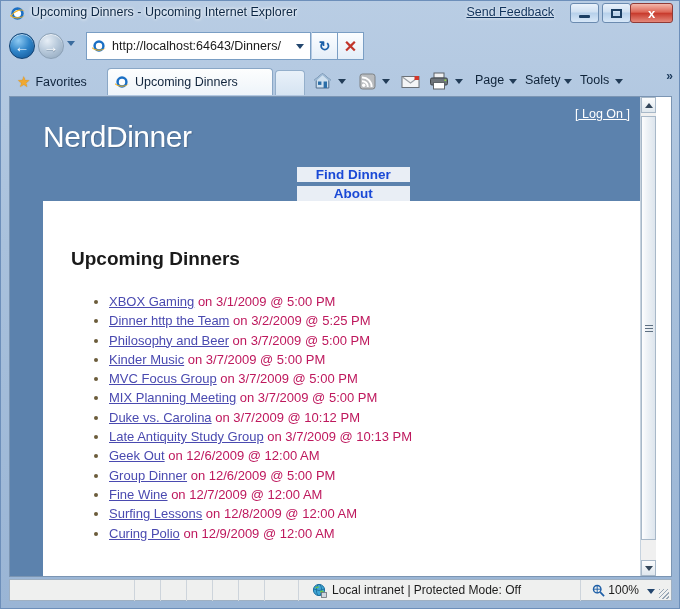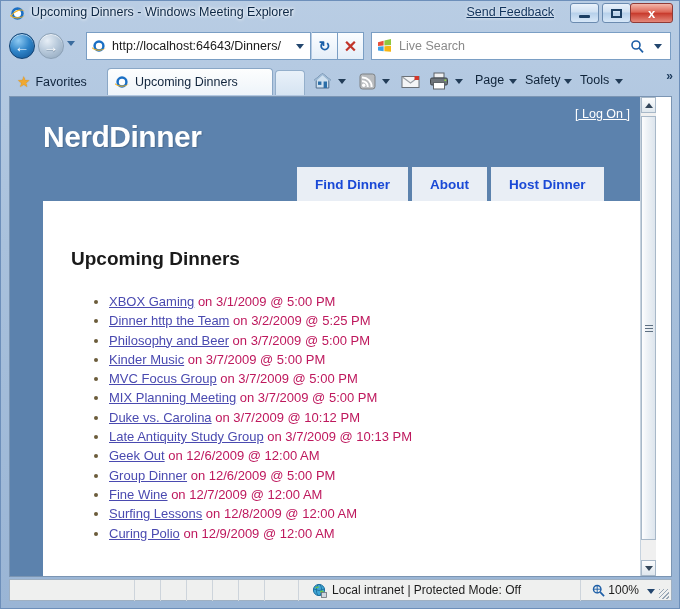--- a/index.html
+++ b/index.html
@@ -188,26 +188,26 @@
     overflow:hidden;
   }
   #logon-wrap{
     position:absolute;right:26px;top:10px;
     font-size:12.5px;color:#ffffff;text-decoration:underline;
   }
   #logon-wrap .brk{color:#ffffff;}
   #logon-link{color:#ffffff;text-decoration:underline;cursor:pointer;}
   #brand{
     position:absolute;left:33px;top:23px;
-    font-size:30px;font-weight:bold;color:#ffffff;letter-spacing:-0.5px;
+    font-size:30px;font-weight:normal;color:#ffffff;letter-spacing:-0.5px;
     text-shadow:1px 1px 1px rgba(0,0,0,.18);
   }
   #navtabs{
     position:absolute;left:287px;top:70px;height:34px;
-    display:flex;gap:4px;
+    display:flex;gap:4px;flex-direction:column;
   }
   .navtab{
     background:#e9eef5;
     display:flex;align-items:center;justify-content:center;
     padding:0 18px;height:34px;box-sizing:border-box;
     font-size:13.5px;font-weight:bold;color:#1a49d6;
     cursor:pointer;
   }
   #content{
     position:absolute;left:33px;top:104px;width:613px;
@@ -290,21 +290,21 @@
 
   <div id="titlebar">
     <span id="title-icon">
       <svg width="17" height="17" viewBox="0 0 17 17">
         <ellipse cx="8.5" cy="8.5" rx="6.2" ry="6.2" fill="#1a6fc4"></ellipse>
         <ellipse cx="8.5" cy="8.5" rx="3.6" ry="3.6" fill="#ffffff"></ellipse>
         <path d="M1 11 C5 14.5 13 14.5 16.5 9.5 C14 13 4 13.5 1.4 9.8 Z" fill="#f2b01e"></path>
         <path d="M2 10.5 C6 4 14 3 15.8 6.5 C13.5 4.2 6 5.6 2.8 11 Z" fill="#f2b01e"></path>
       </svg>
     </span>
-    <span id="title-text">Upcoming Dinners - Windows Meeting Explorer</span>
+    <span id="title-text">Upcoming Dinners - Upcoming Internet Explorer</span>
     <span id="send-feedback">Send Feedback</span>
 
     <div class="wbtn" id="btn-min">
       <span class="glyph"></span>
     </div>
     <div class="wbtn" id="btn-max">
       <span class="glyph"></span>
     </div>
     <div class="wbtn" id="btn-close">
       <span>x</span>
@@ -332,38 +332,20 @@
       <span id="addr-drop"></span>
     </div>
 
     <div id="refresh-btn">
       <span>↻</span>
     </div>
     <div id="stop-btn">
       <span>✕</span>
     </div>
 
-    <div id="searchbox">
-      <span id="search-logo">
-        <svg width="15" height="15" viewBox="0 0 15 15">
-          <path d="M1 3.2 L6.6 2.2 L6.6 7 L1 7 Z" fill="#e8503a" transform="skewY(-4)"></path>
-          <path d="M7.4 2.05 L14 1 L14 7 L7.4 7 Z" fill="#8fc73e" transform="skewY(-4)"></path>
-          <path d="M1 7.8 L6.6 7.8 L6.6 12.6 L1 11.6 Z" fill="#3aa0e8" transform="skewY(-4)"></path>
-          <path d="M7.4 7.8 L14 7.8 L14 13.8 L7.4 12.8 Z" fill="#f5b515" transform="skewY(-4)"></path>
-        </svg>
-      </span>
-      <span id="search-placeholder">Live Search</span>
-      <span id="search-icon">
-        <svg width="14" height="14" viewBox="0 0 14 14">
-          <circle cx="6" cy="6" r="4" fill="none" stroke="#1d5ea6" stroke-width="1.6"></circle>
-          <line x1="9" y1="9" x2="13" y2="13.3" stroke="#1d5ea6" stroke-width="1.8"></line>
-        </svg>
-      </span>
-      <span id="search-drop"></span>
-    </div>
   </div>
 
   <div id="tabrow">
     <div id="favorites-btn">
       <span id="fav-star">★</span>
       <span id="fav-label">Favorites</span>
     </div>
 
     <div id="tab-active">
       <span id="tab-favicon">

